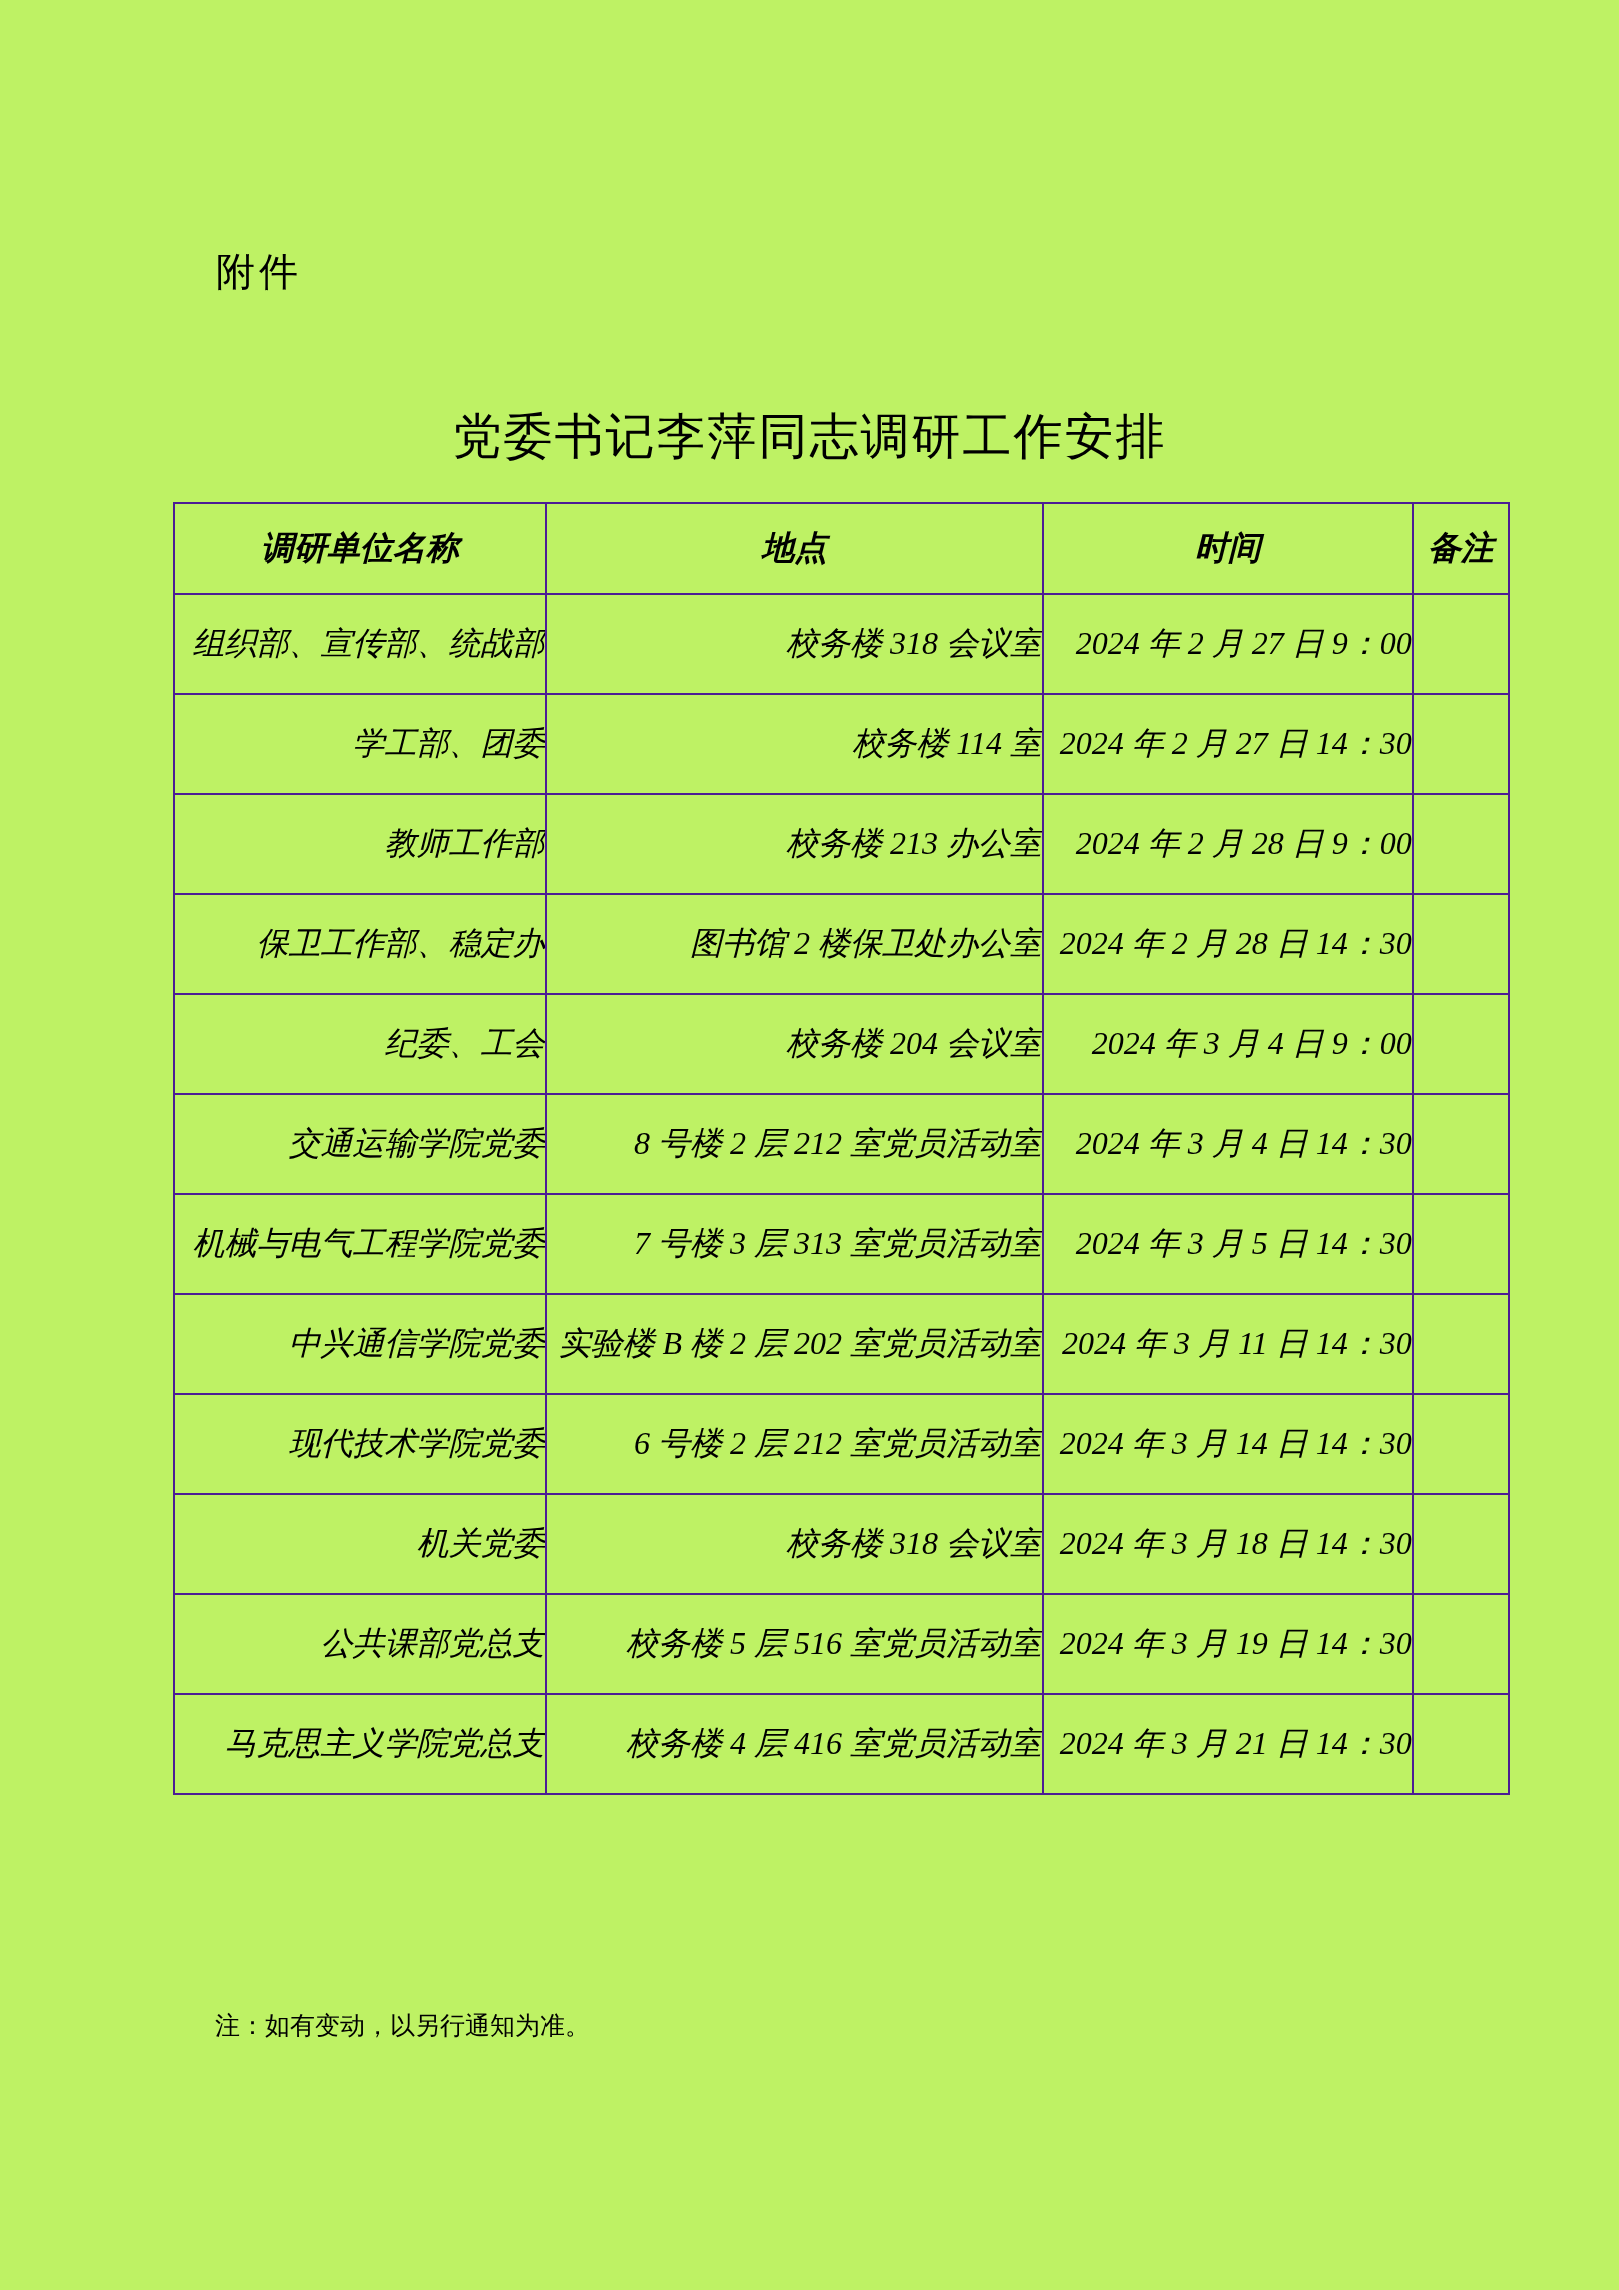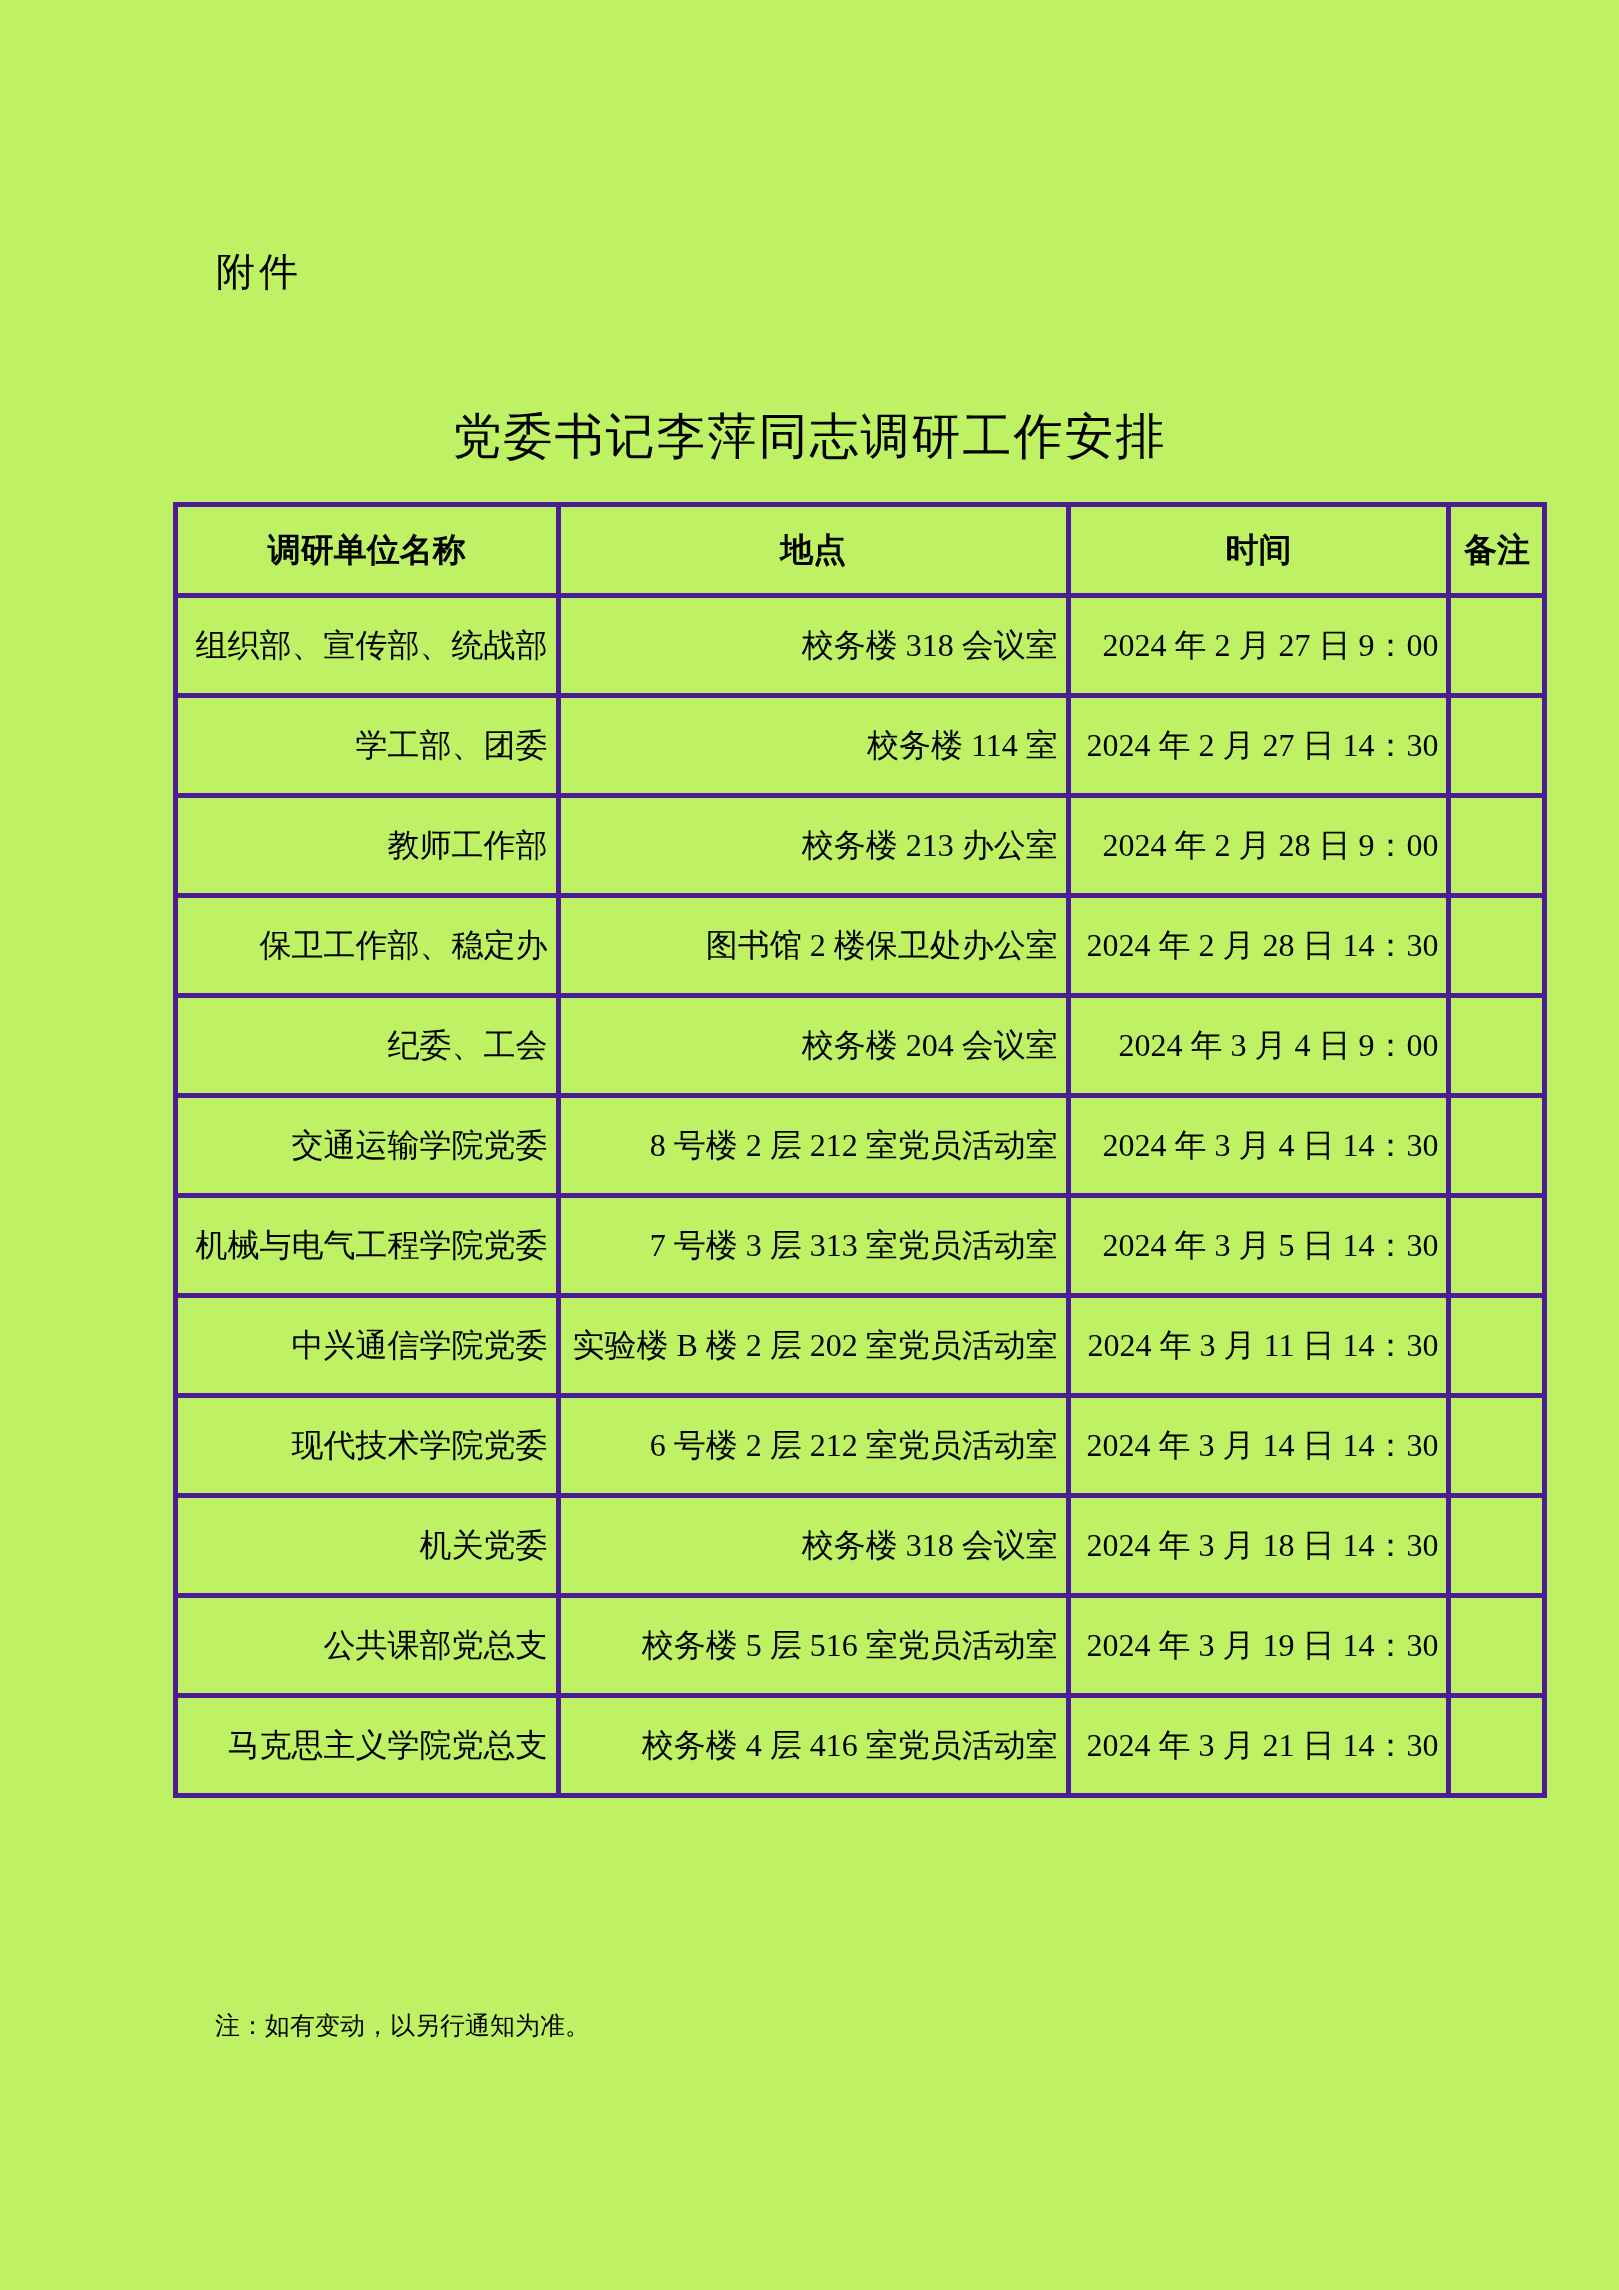--- a/index.html
+++ b/index.html
@@ -34,41 +34,42 @@
   }
 
   table.schedule {
     position: absolute;
     left: 173px;
     top: 502px;
     border-collapse: collapse;
     table-layout: fixed;
   }
   .schedule th, .schedule td {
-    border: 5px solid #4c1d95;
-    padding: 8px;
+    border: 2px solid #4c1d95;
+    padding: 0;
     overflow: hidden;
     white-space: nowrap;
+    font-style: italic;
   }
   .schedule thead tr { height: 91px; }
   .schedule tbody tr { height: 100px; }
   .schedule th {
     font-size: 33px;
     font-weight: bold;
     text-align: center;
     vertical-align: middle;
   }
   .schedule td {
     font-size: 32px;
     font-weight: normal;
     text-align: right;
     vertical-align: middle;
   }
   td.col-unit     { padding-left: 17.6px; }
-  td.col-location { padding-left: 11.8px; border-radius: 10px; }
+  td.col-location { padding-left: 11.8px; }
   td.col-time     { padding-left: 15.7px; }
   td.col-remark   { }
 
   .footnote {
     position: absolute;
     left: 215px;
     top: 2009px;
     font-size: 25px;
   }
 </style>

